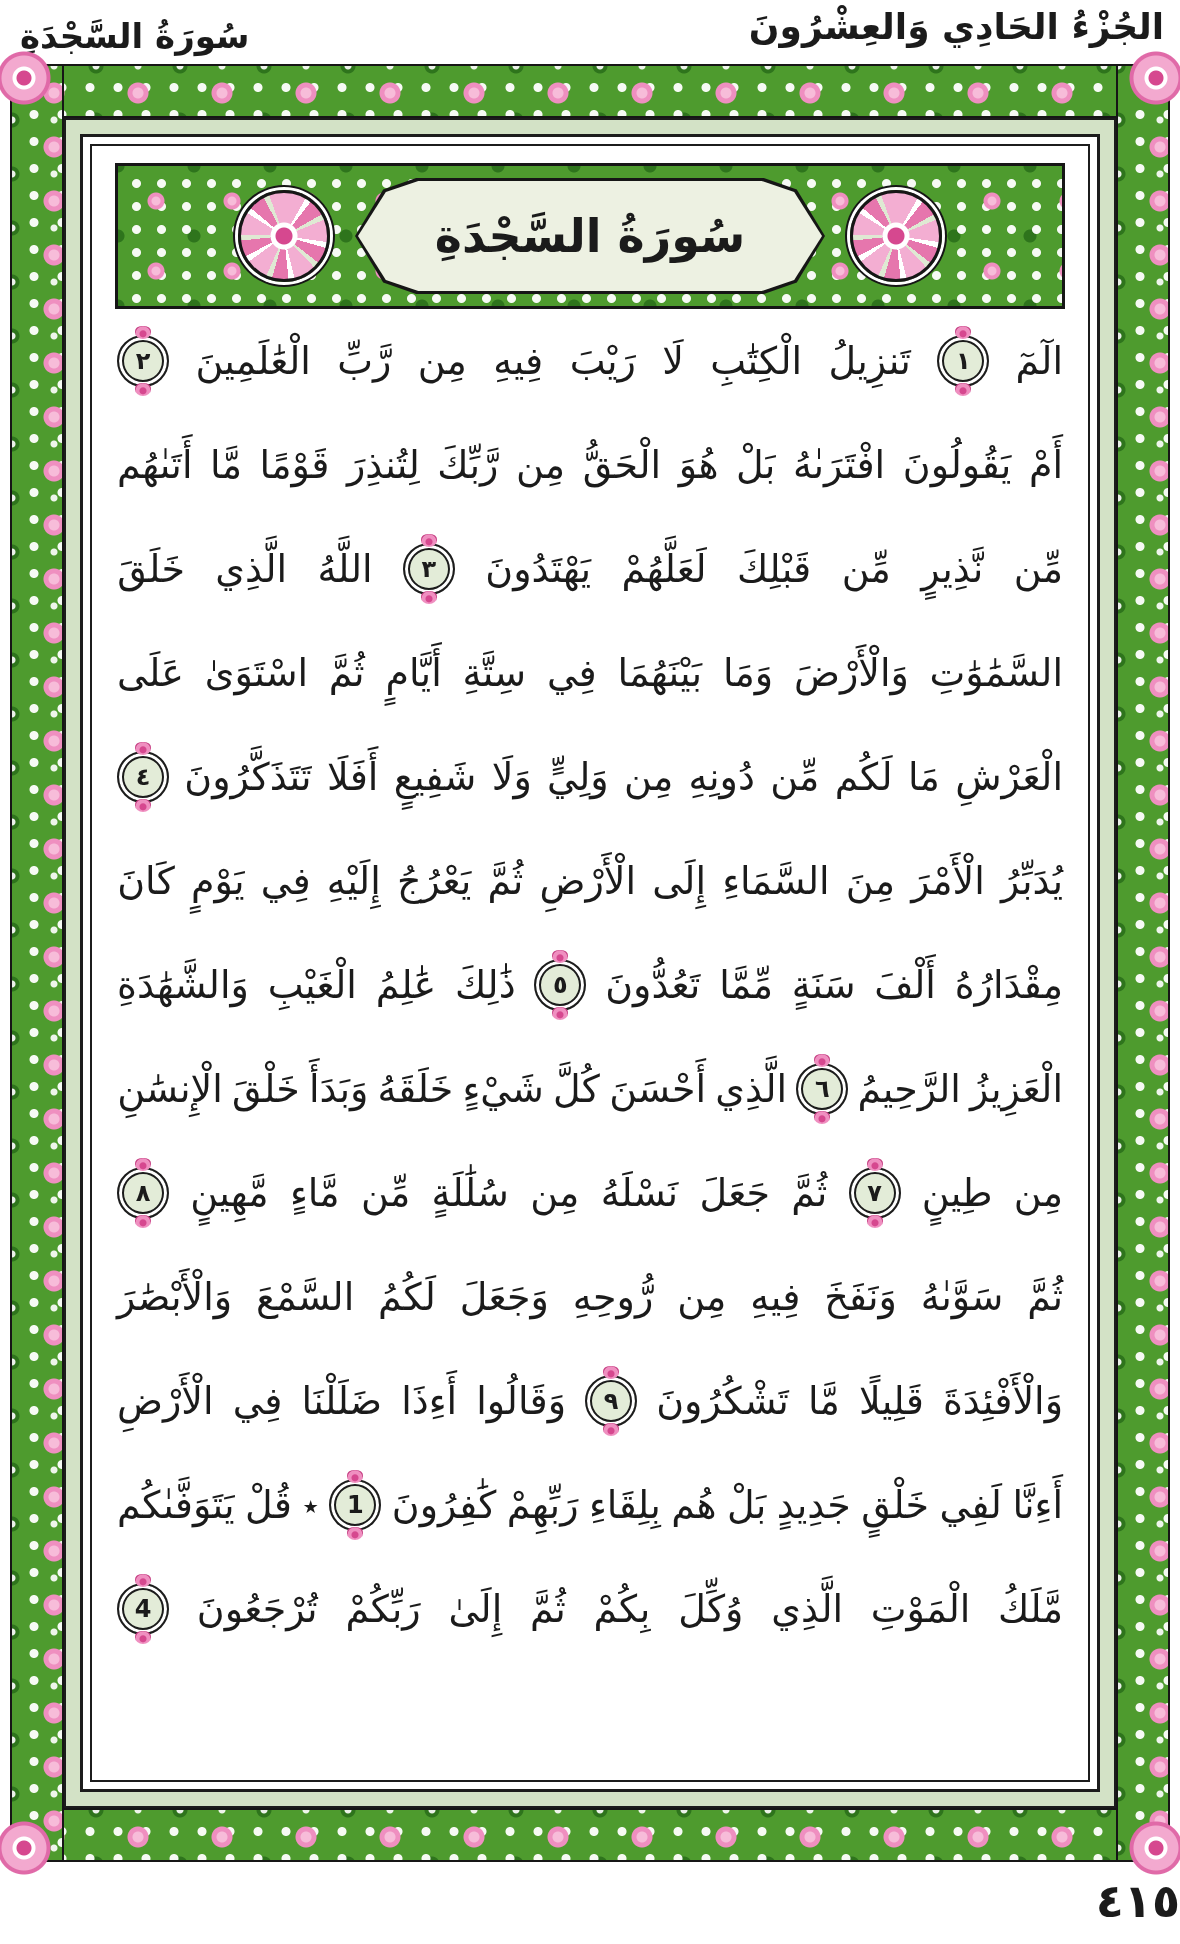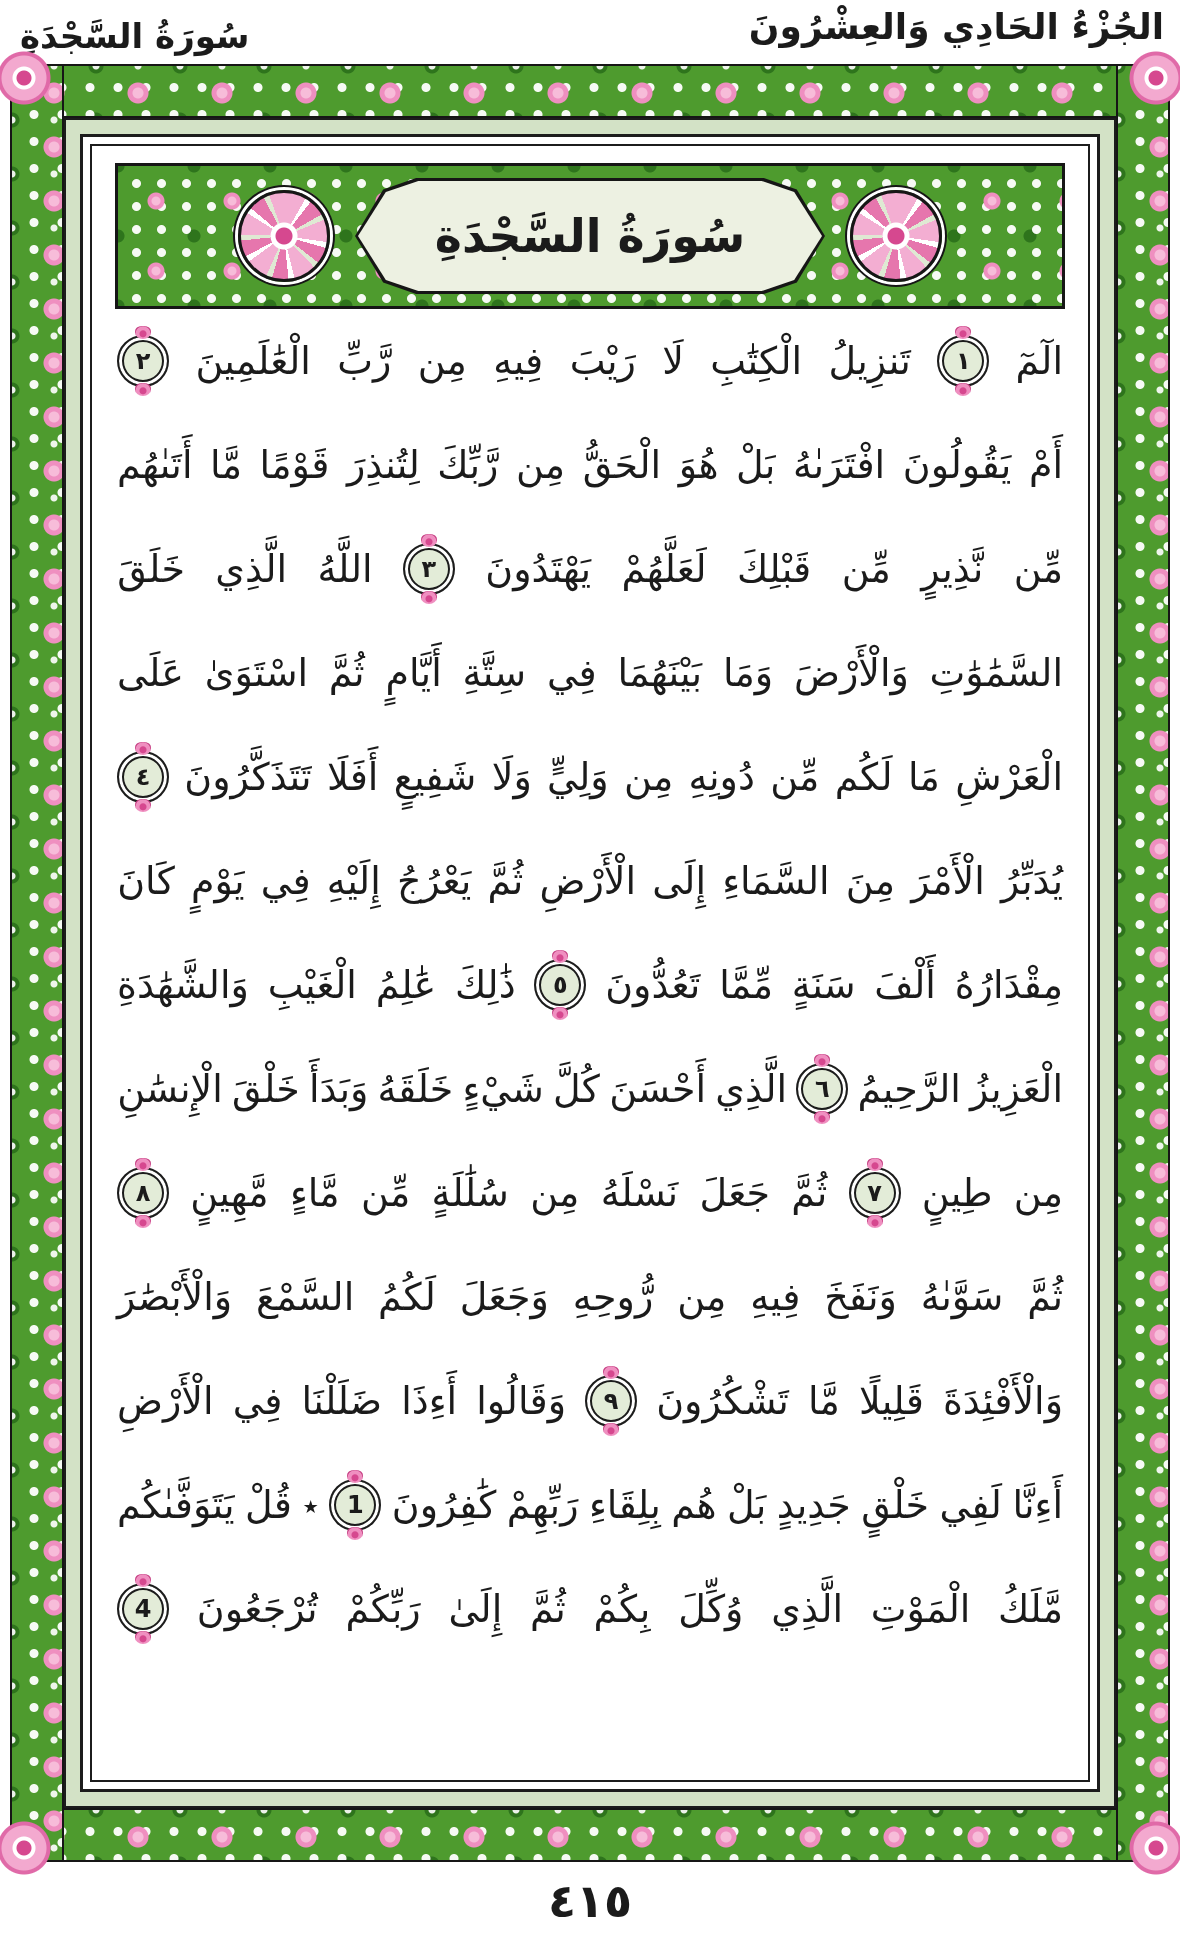--- a/index.html
+++ b/index.html
@@ -103,21 +103,21 @@
   .aya::before,.aya::after{
     content:"";position:absolute;left:50%;transform:translateX(-50%);
     width:16px;height:13px;border-radius:50% 50% 60% 60%;
     background:radial-gradient(circle at 50% 60%, var(--pink-deep,#d6488f) 0 3px, var(--pink,#ef8fc0) 4px 7px, #c2397e 8px);
   }
   .aya::before{top:-11px;} .aya::after{bottom:-11px;}
   .aya-num{font-size:24px;font-weight:bold;line-height:1;}
   .hizb-star{font-size:30px;flex:0 0 auto;}
   
   .page-number{
-    position:absolute;left:0;right:0;top:1874px;text-align:center;
+    position:absolute;left:0;right:0;top:1874px;text-align:right;
     font-size:46px;font-weight:bold;
   }
 </style>
 </head>
 <body>
 
 <div class="page-header">
   <div class="hdr-juz">الجُزْءُ الحَادِي وَالعِشْرُونَ</div>
   <div class="hdr-surah">سُورَةُ السَّجْدَةِ</div>
 </div>

